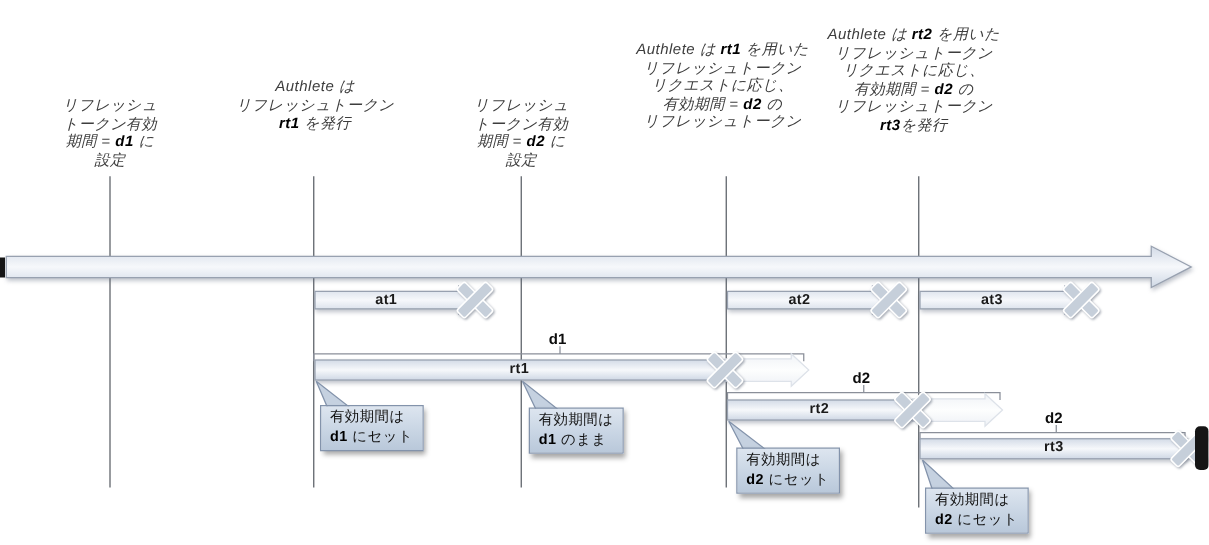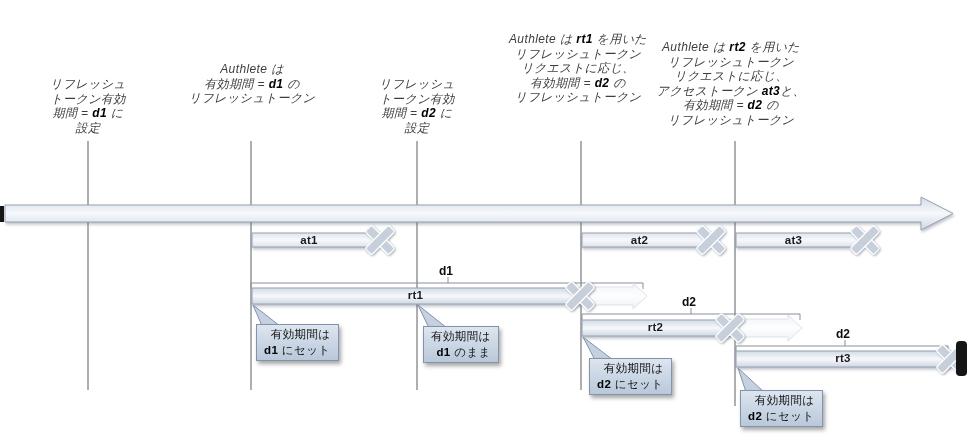--- a/index.html
+++ b/index.html
@@ -7,21 +7,21 @@
           font-family:"Liberation Sans","DejaVu Sans",sans-serif;}
   svg.geo{position:absolute;left:0;top:0;}
   .annotation{position:absolute;text-align:center;font-size:12px;line-height:14.6px;
               color:#3d3d3d;letter-spacing:0.4px;transform:translateX(-50%);font-style:italic;}
   .annotation div{white-space:nowrap;}
   .b{font-weight:bold;color:#000;}
   .bar-label{position:absolute;font-weight:bold;font-size:11.5px;color:#1a1a1a;
              transform:translateX(-50%);letter-spacing:0.3px;white-space:nowrap;}
   .d-label{position:absolute;font-weight:bold;font-size:12px;color:#0d0d0d;
            transform:translateX(-50%);white-space:nowrap;}
-  .callout{position:absolute;font-size:11.5px;line-height:15.5px;text-align:right;color:#141414;
+  .callout{position:absolute;font-size:11.5px;line-height:15.5px;text-align:left;color:#141414;
            letter-spacing:0.4px;white-space:nowrap;padding:2px 7px;
            background:linear-gradient(180deg,#dde5ef 0%,#ccd8e6 45%,#b9c8da 100%);
            border:1px solid #8393ab;box-shadow:2px 3px 4px rgba(0,0,0,0.35);}
   .shadowed{filter:drop-shadow(1px 2px 1.5px rgba(90,100,120,0.40));}
   .xshadow{filter:drop-shadow(1px 1.5px 1px rgba(60,70,90,0.45));}
 </style>
 </head>
 <body>
 
 <div class="canvas">
@@ -121,38 +121,38 @@
         <div><span class="b">d2</span><span> にセット</span></div>
       </div>
       <div class="annotation" style="left: 88px; top: 77px;">
         <div><span>リフレッシュ</span></div>
         <div><span>トークン有効</span></div>
         <div><span>期間 = </span><span class="b">d1</span><span> に</span></div>
         <div><span>設定</span></div>
       </div>
       <div class="annotation" style="left: 252px; top: 62px;">
         <div><span>Authlete は</span></div>
-        <div><span>有効期間 = </span><span class="b">d1</span><span> の</span></div>
         <div><span>リフレッシュトークン</span></div>
+        <div><span class="b">rt1</span><span> を発行</span></div>
       </div>
       <div class="annotation" style="left: 417px; top: 77px;">
         <div><span>リフレッシュ</span></div>
         <div><span>トークン有効</span></div>
         <div><span>期間 = </span><span class="b">d2</span><span> に</span></div>
         <div><span>設定</span></div>
       </div>
       <div class="annotation" style="left: 578px; top: 32px;">
         <div><span>Authlete は </span><span class="b">rt1</span><span> を用いた</span></div>
         <div><span>リフレッシュトークン</span></div>
         <div><span>リクエストに応じ、</span></div>
         <div><span>有効期間 = </span><span class="b">d2</span><span> の</span></div>
         <div><span>リフレッシュトークン</span></div>
       </div>
-      <div class="annotation" style="left: 731px; top: 40px; text-align: center;">
+      <div class="annotation" style="left: 731px; top: 20px; text-align: center;">
         <div><span>Authlete は </span><span class="b">rt2</span><span> を用いた</span></div>
         <div><span>リフレッシュトークン</span></div>
         <div><span>リクエストに応じ、</span></div>
-        <div><span>アクセストークン </span><span class="b">at3</span><span>と、</span></div>
         <div><span>有効期間 = </span><span class="b">d2</span><span> の</span></div>
         <div><span>リフレッシュトークン</span></div>
+        <div><span class="b">rt3</span><span>を発行</span></div>
       </div>
     </div>
 </div>
 
 </body></html>

